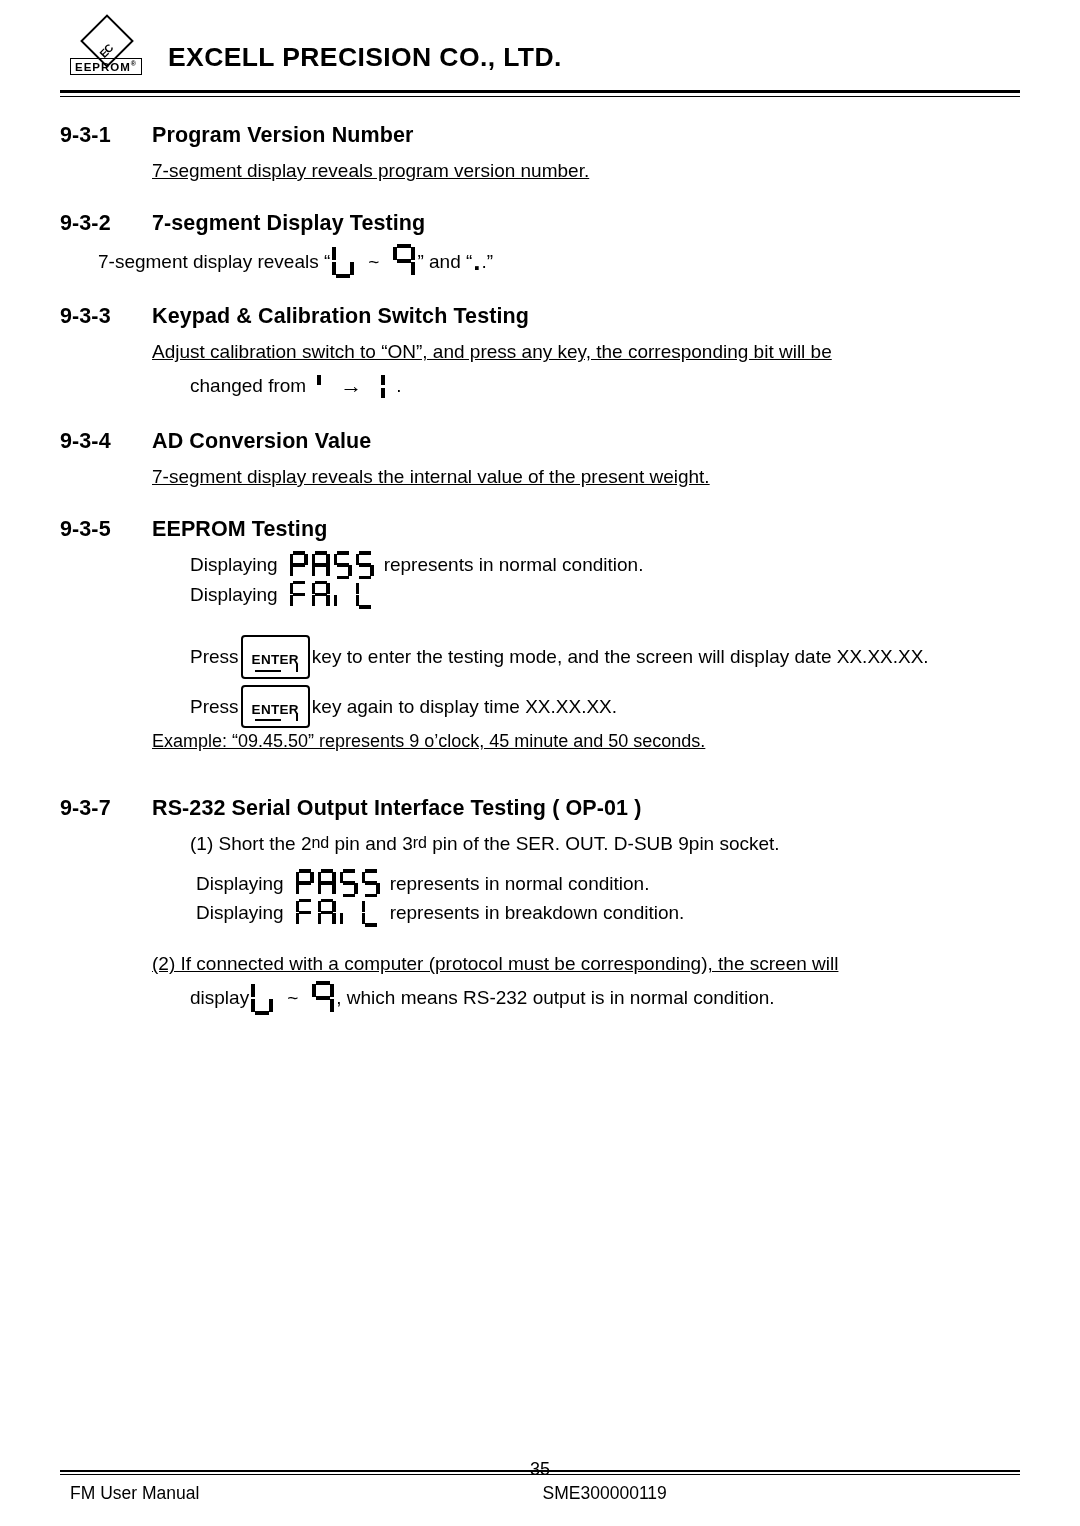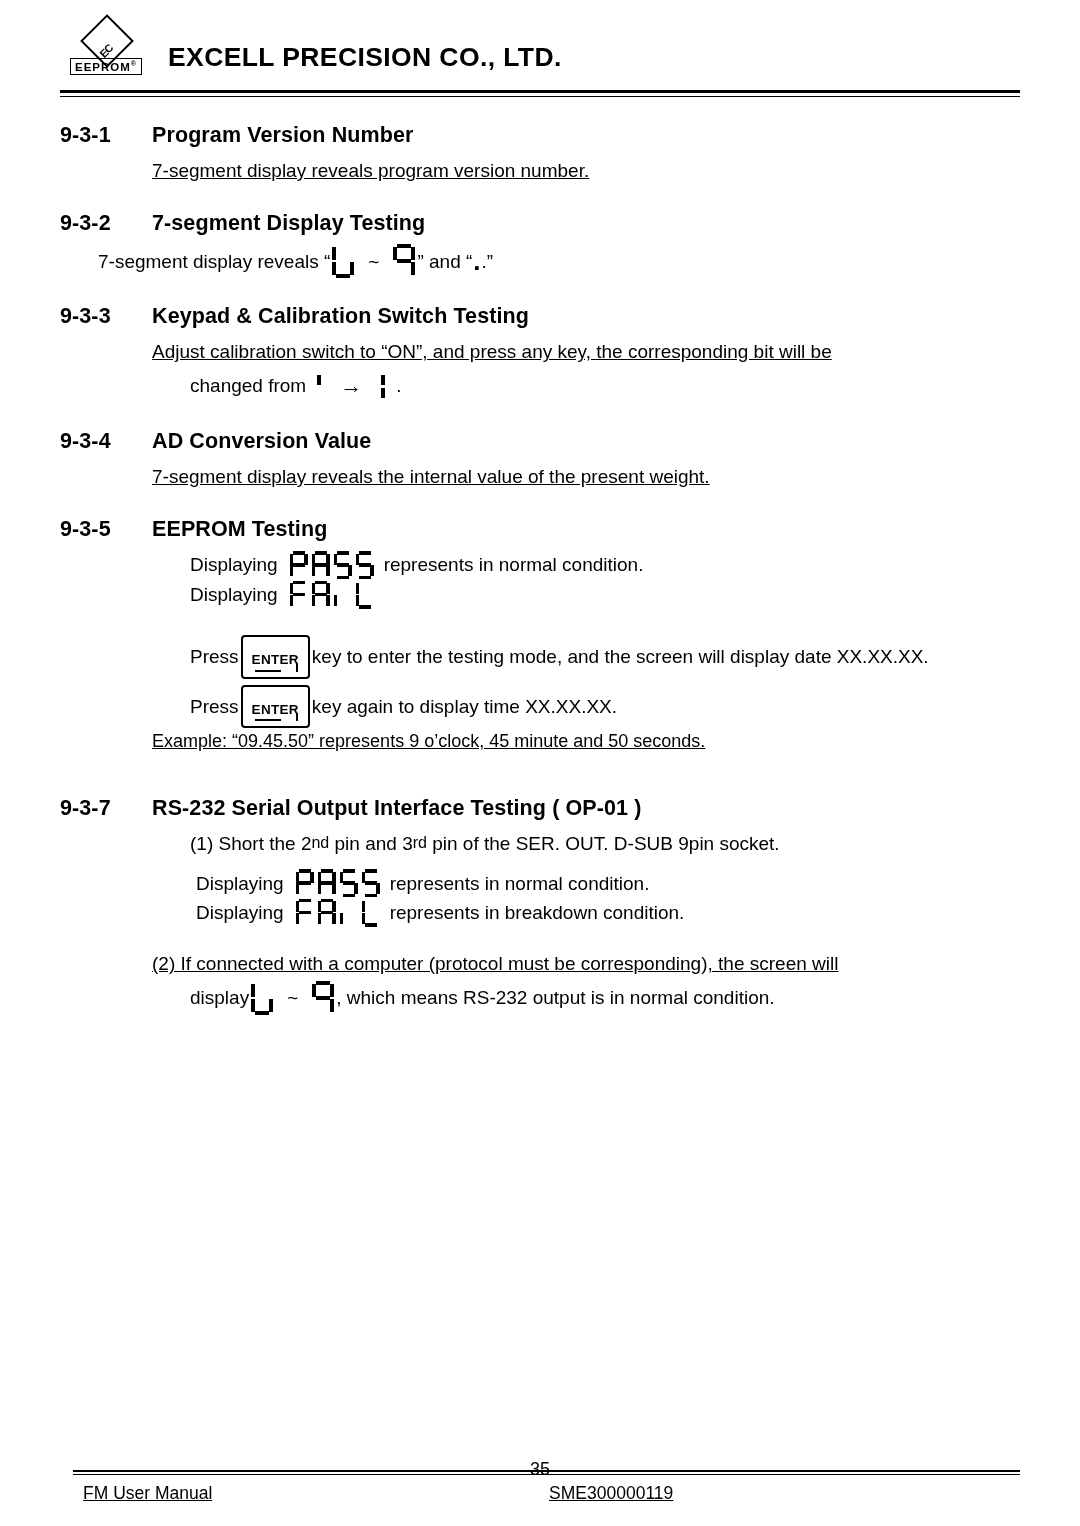--- a/index.html
+++ b/index.html
@@ -173,24 +173,23 @@
     width: 2px;
     height: 8px;
     background: #000;
   }
 
   .sup { font-size: 16px; vertical-align: super; }
 
   
   .footer {
     position: absolute;
-    left: 73px;
+    left: 60px;
     right: 60px;
     bottom: 22px;
-    text-decoration: underline;
   }
   .footer-rule {
     border-top: 2.5px solid #000;
     border-bottom: 1px solid #000;
     height: 2px;
     margin-bottom: 8px;
   }
   .footer-row {
     display: flex;
     align-items: baseline;

